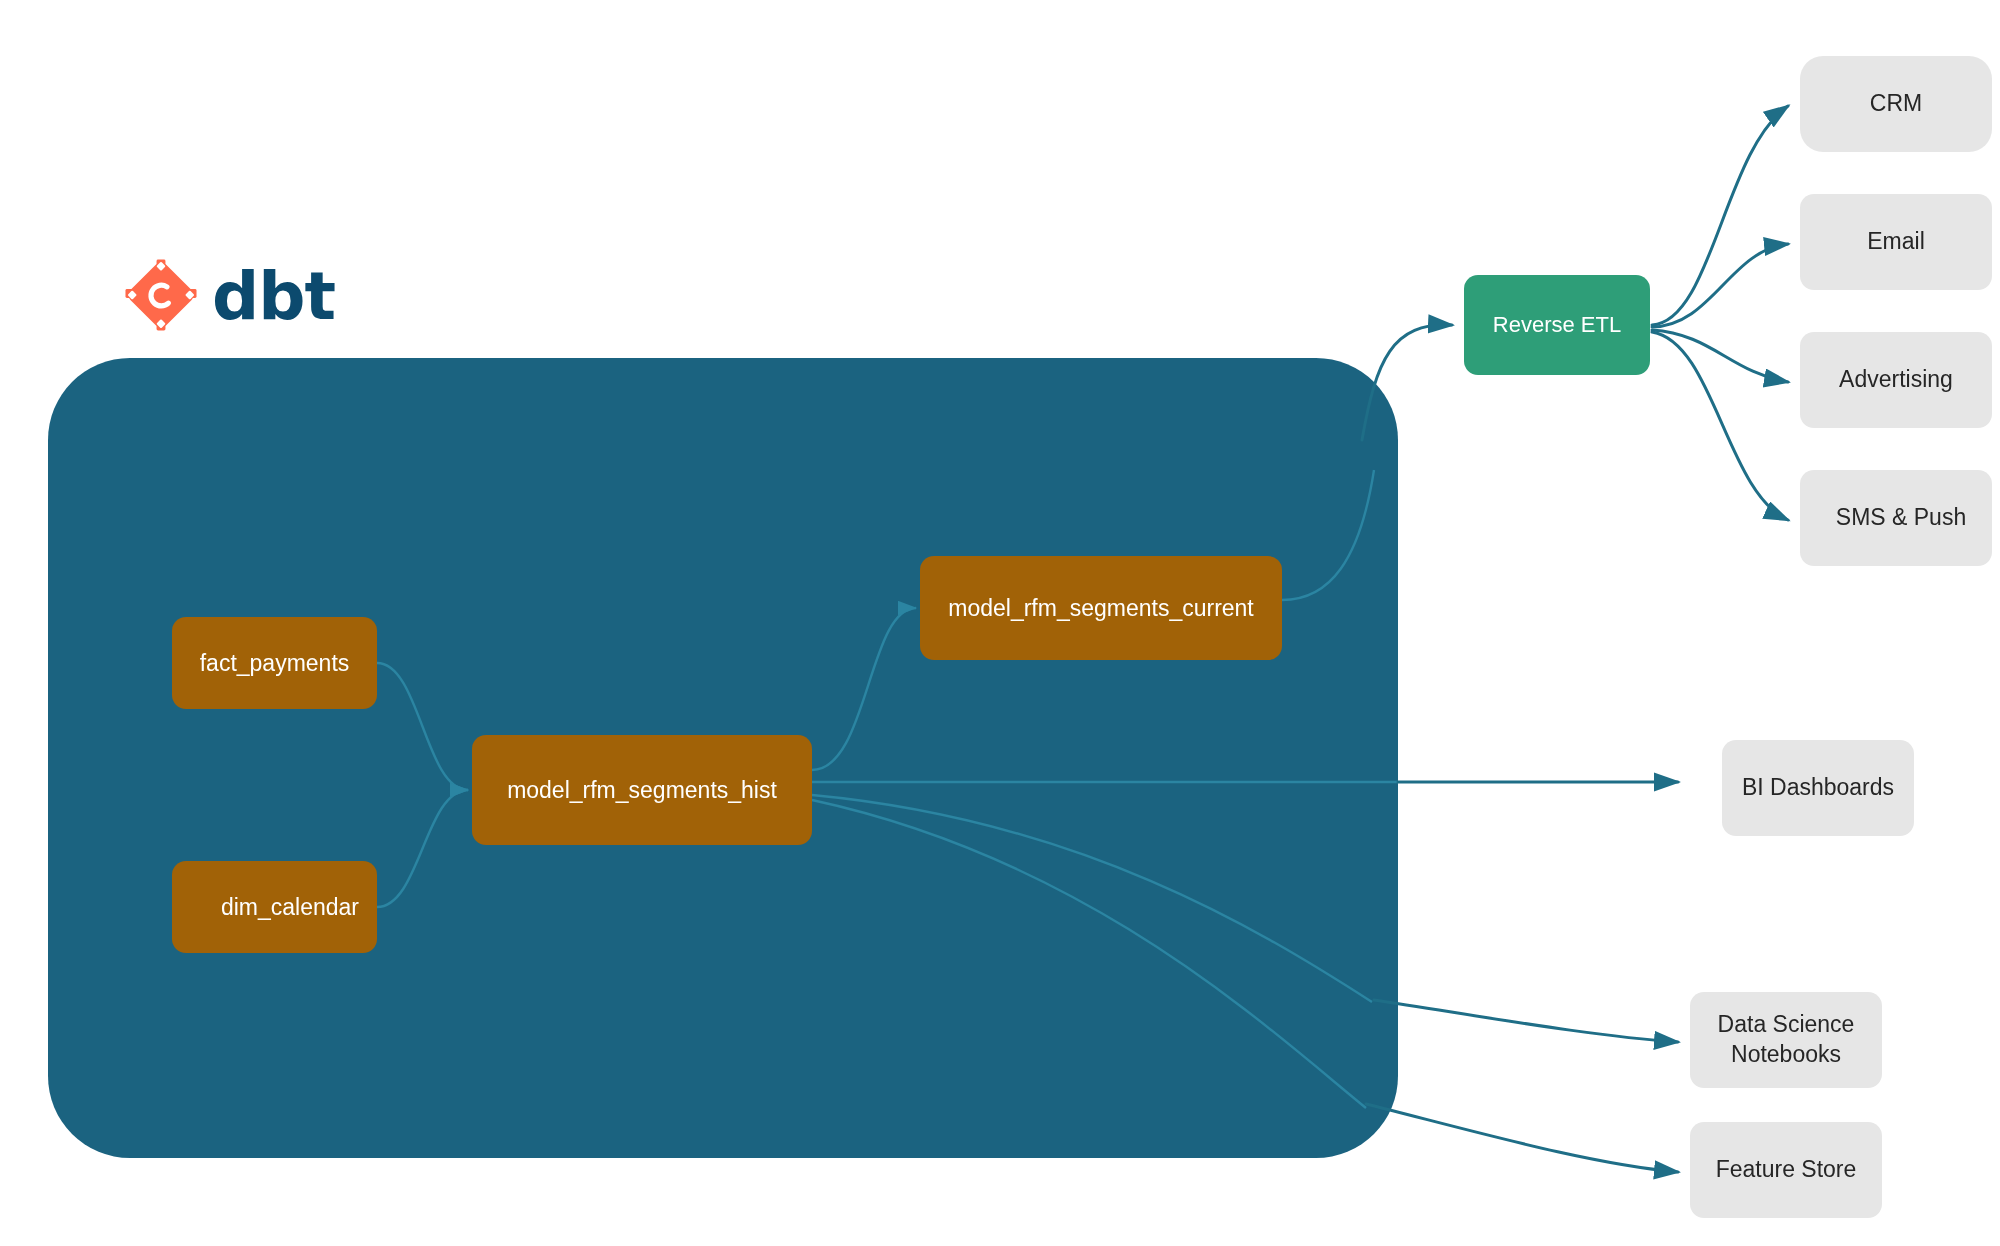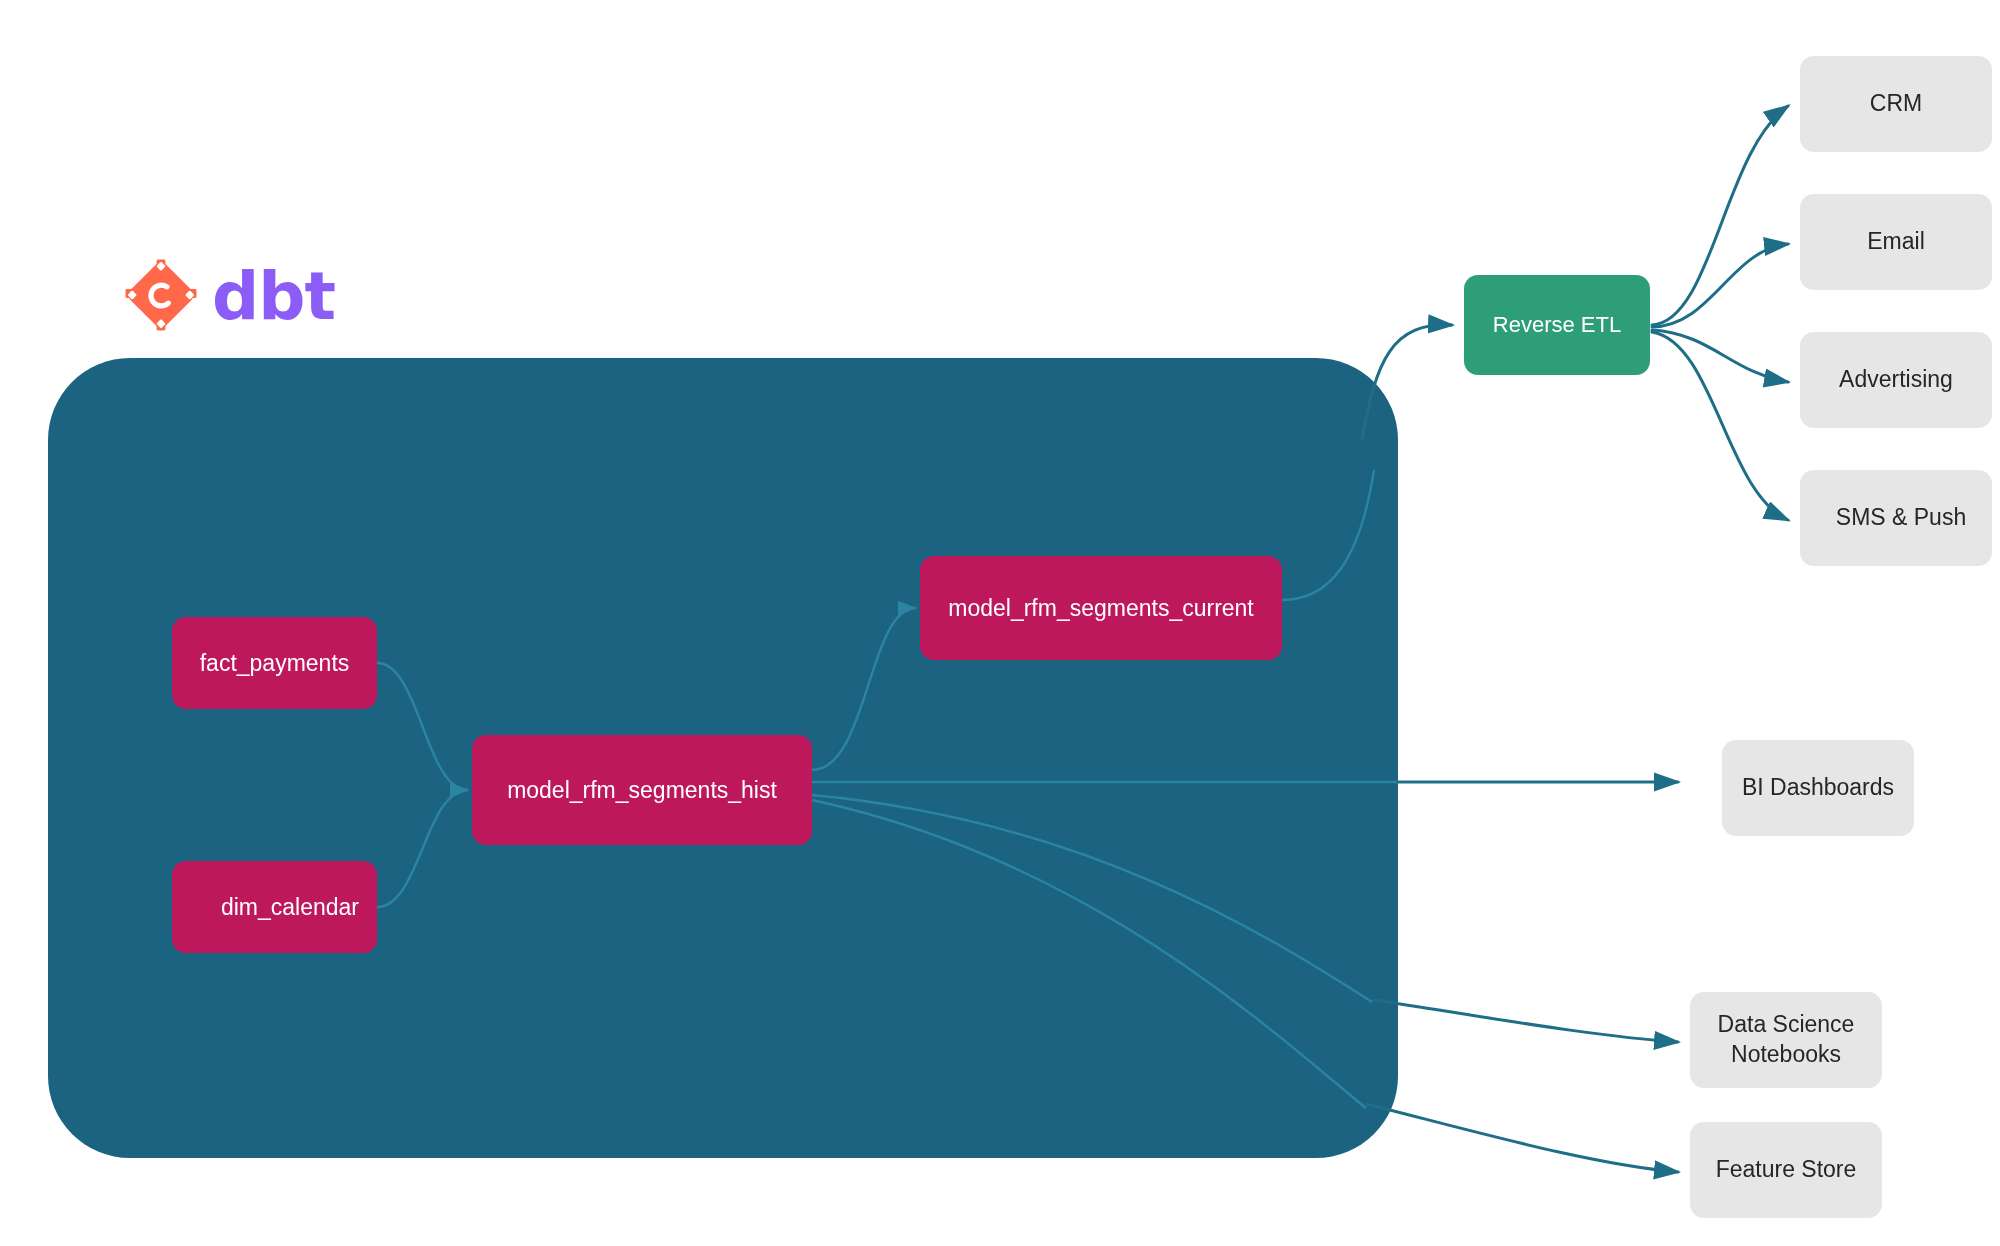--- a/index.html
+++ b/index.html
@@ -23,21 +23,21 @@
     position: absolute;
     left: 124px;
     top: 258px;
     display: flex;
     align-items: center;
     gap: 14px;
   }
   #brand .wordmark {
     font-size: 66px;
     font-weight: bold;
-    color: #8b5cf6;
+    color: #0c4a6e;
     letter-spacing: -1px;
     line-height: 1;
     font-family: "DejaVu Sans", sans-serif;
   }
 
   
   #edges-outer, #edges-inner {
     position: absolute;
     left: 0; top: 0;
     width: 2000px;
@@ -55,21 +55,21 @@
     width: 1350px;
     height: 800px;
     background: #1B6380;
     border-radius: 82px;
     z-index: 2;
   }
 
   
   .model-node {
     position: absolute;
-    background: #be185d;
+    background: #a16207;
     border-radius: 14px;
     display: flex;
     align-items: center;
     justify-content: center;
     color: #ffffff;
     font-size: 23px;
     z-index: 4;
     box-sizing: border-box;
     padding: 0 18px;
     text-align: center;
@@ -200,21 +200,21 @@
       <path d="M1374 1000 C 1480 1016, 1590 1036, 1678 1042" marker-end="url(#arrow-outer)"></path>
 
       <path d="M1366 1104 C 1470 1130, 1588 1164, 1678 1172" marker-end="url(#arrow-outer)"></path>
     </g>
   </svg>
 
   <div id="reverse-etl">
     <span>Reverse ETL</span>
   </div>
 
-  <div class="dest-node" style="left:1800px; top:56px; width:192px; height:96px;">
+  <div class="dest-node" style="left:1800px; top:56px; width:192px; height:96px;border-radius:23px;">
     <span>CRM</span>
   </div>
 
   <div class="dest-node" style="left:1800px; top:194px; width:192px; height:96px;">
     <span>Email</span>
   </div>
 
   <div class="dest-node" style="left:1800px; top:332px; width:192px; height:96px;">
     <span>Advertising</span>
   </div>

